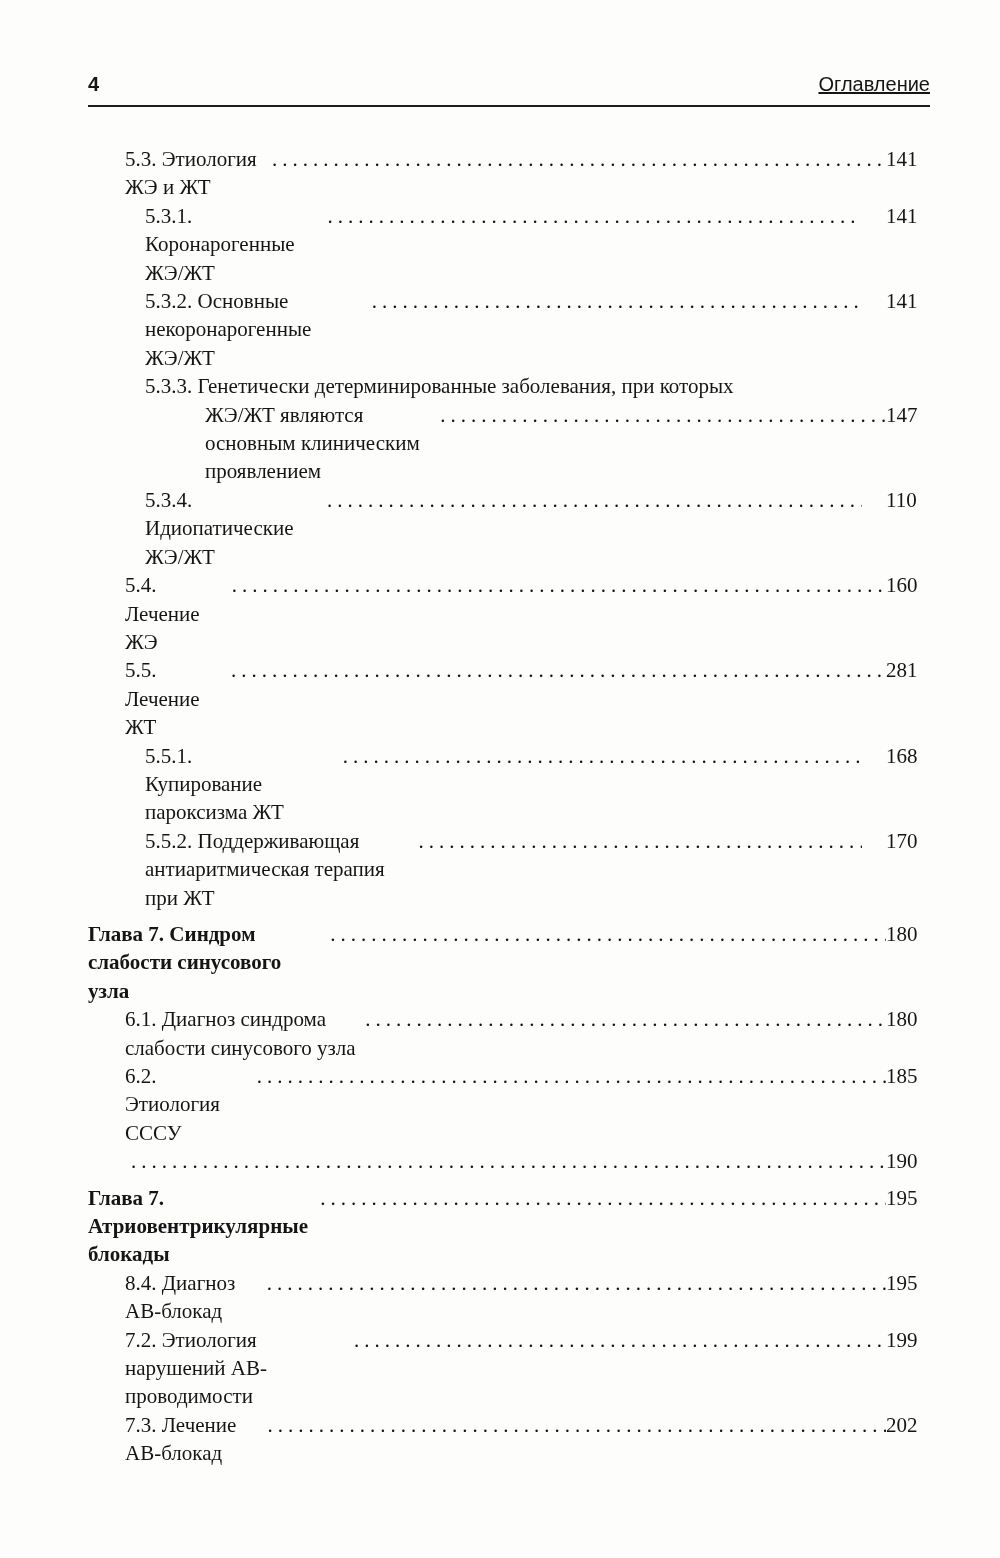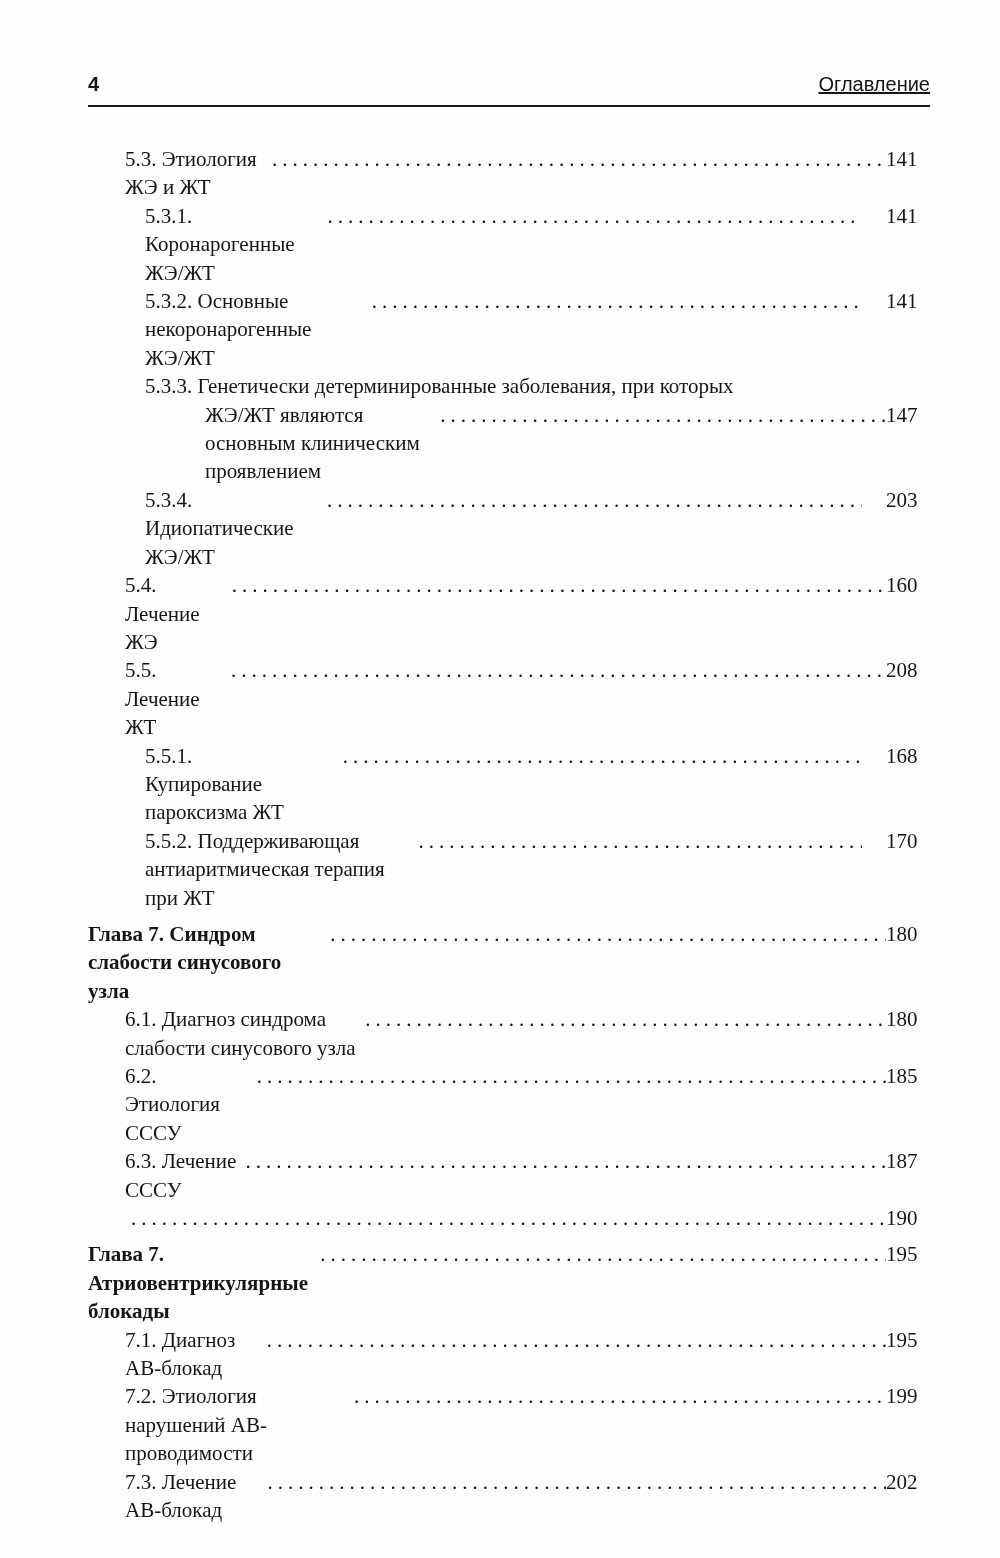--- a/index.html
+++ b/index.html
@@ -86,31 +86,31 @@
         <span class="label"><span>5.3.3. Генетически детерминированные заболевания, при которых</span></span>
       </div>
       <div class="row ind3">
         <span class="label"><span>ЖЭ/ЖТ являются основным клиническим проявлением</span></span>
         <span class="leader"></span>
         <span class="page-no">147</span>
       </div>
       <div class="row ind2">
         <span class="label"><span>5.3.4. Идиопатические ЖЭ/ЖТ</span></span>
         <span class="leader"></span>
-        <span class="page-no">203</span>
+        <span class="page-no">110</span>
       </div>
       <div class="row ind1">
         <span class="label"><span>5.4. Лечение ЖЭ</span></span>
         <span class="leader"></span>
         <span class="page-no">160</span>
       </div>
       <div class="row ind1">
         <span class="label"><span>5.5. Лечение ЖТ</span></span>
         <span class="leader"></span>
-        <span class="page-no">208</span>
+        <span class="page-no">281</span>
       </div>
       <div class="row ind2">
         <span class="label"><span>5.5.1. Купирование пароксизма ЖТ</span></span>
         <span class="leader"></span>
         <span class="page-no">168</span>
       </div>
       <div class="row ind2">
         <span class="label"><span>5.5.2. Поддерживающая антиаритмическая терапия при ЖТ</span></span>
         <span class="leader"></span>
         <span class="page-no">170</span>
@@ -124,35 +124,30 @@
         <span class="label"><span>6.1. Диагноз синдрома слабости синусового узла</span></span>
         <span class="leader"></span>
         <span class="page-no">180</span>
       </div>
       <div class="row ind1">
         <span class="label"><span>6.2. Этиология СССУ</span></span>
         <span class="leader"></span>
         <span class="page-no">185</span>
       </div>
       <div class="row ind1">
-        <span class="label"><span>6.3. Лечение СССУ</span></span>
-        <span class="leader"></span>
-        <span class="page-no">187</span>
-      </div>
-      <div class="row ind1">
         <span class="leader"></span>
         <span class="page-no">190</span>
       </div>
       <div class="row ind0 gap">
         <span class="label"><span class="b">Глава 7. Атриовентрикулярные блокады</span></span>
         <span class="leader"></span>
         <span class="page-no">195</span>
       </div>
       <div class="row ind1">
-        <span class="label"><span>7.1. Диагноз АВ-блокад</span></span>
+        <span class="label"><span>8.4. Диагноз АВ-блокад</span></span>
         <span class="leader"></span>
         <span class="page-no">195</span>
       </div>
       <div class="row ind1">
         <span class="label"><span>7.2. Этиология нарушений АВ-проводимости</span></span>
         <span class="leader"></span>
         <span class="page-no">199</span>
       </div>
       <div class="row ind1">
         <span class="label"><span>7.3. Лечение АВ-блокад</span></span>

